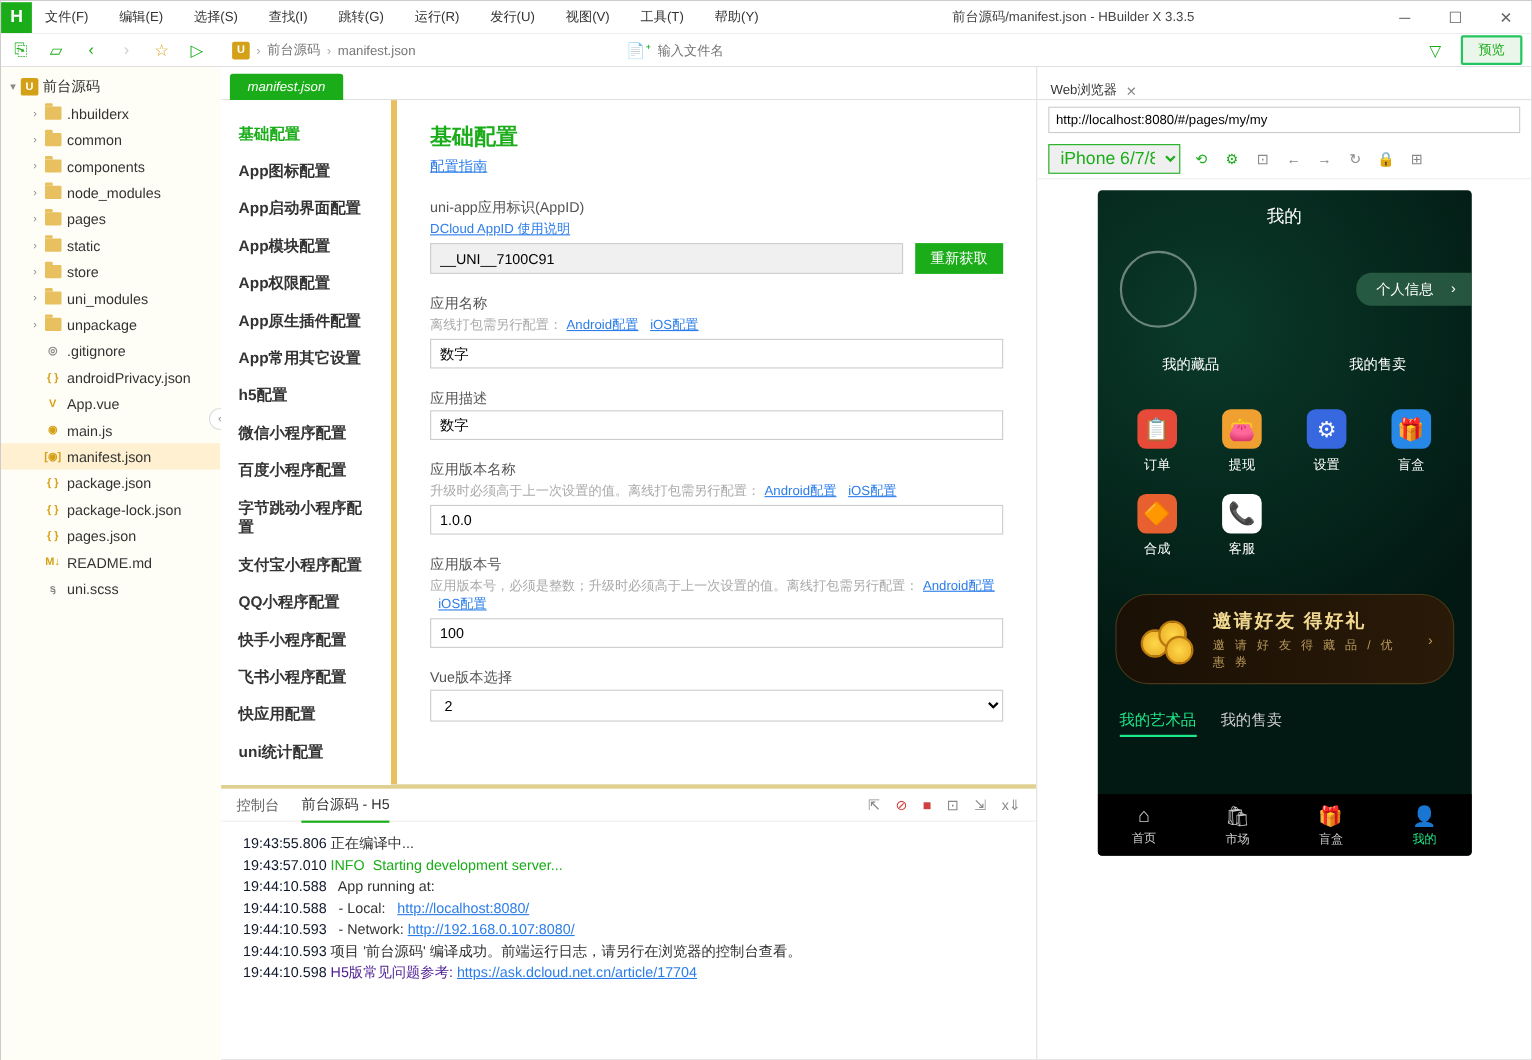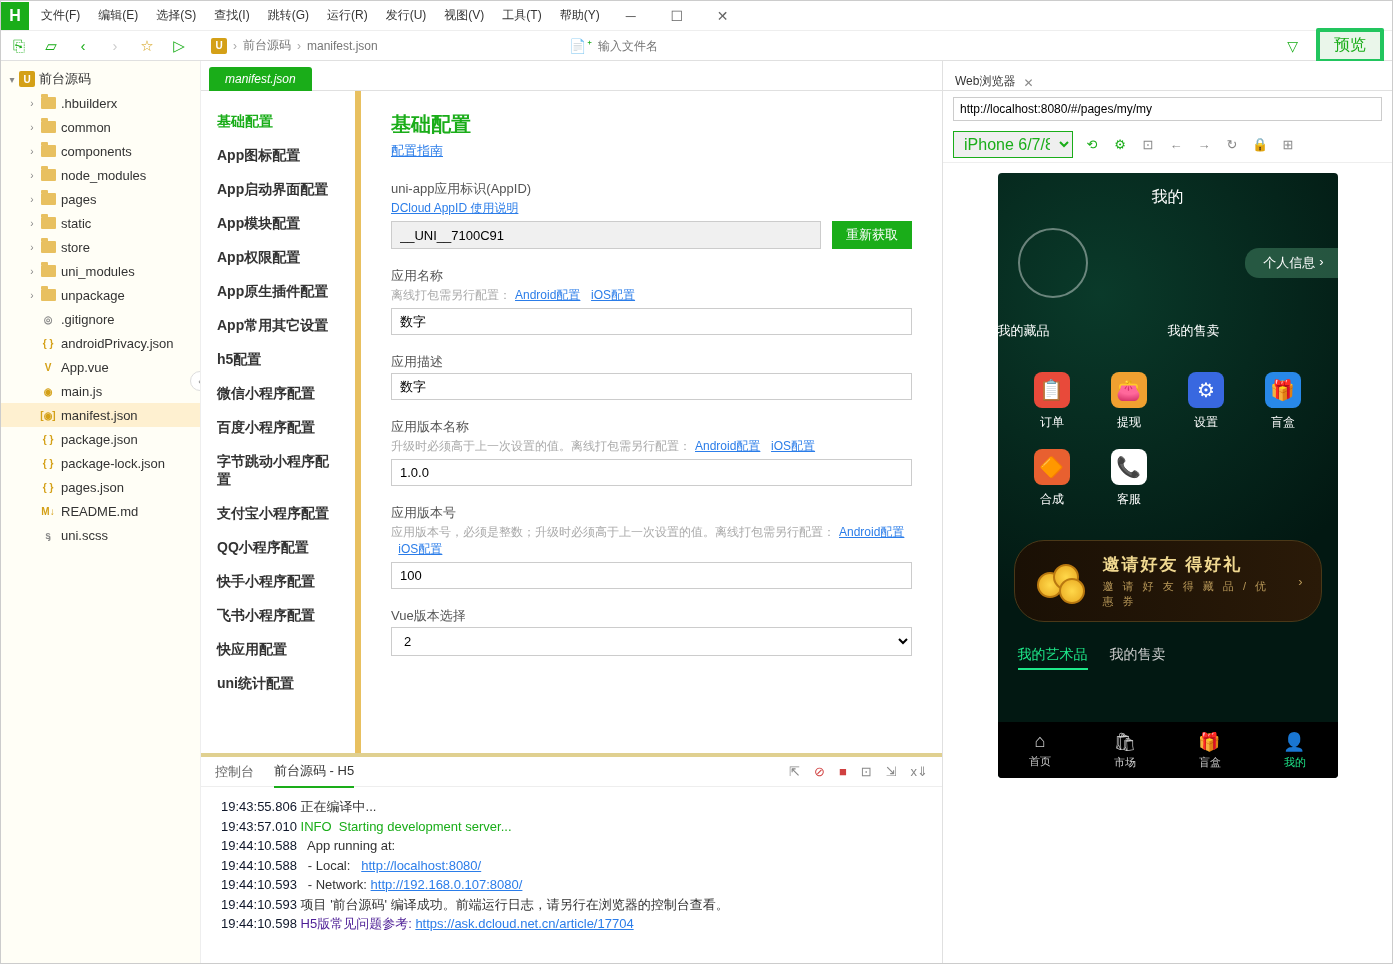--- a/index.html
+++ b/index.html
@@ -2,38 +2,38 @@
 <html><head>
 <meta charset="utf-8">
 <style>
 *{box-sizing:border-box;margin:0;padding:0;font-family:"Microsoft YaHei","Segoe UI",sans-serif}
 body{font-size:13px;color:#333;background:#fff;overflow:hidden}
 .window{width:1393px;height:964px;display:flex;flex-direction:column;border:1px solid #ccc}
 
 
 .titlebar{height:30px;display:flex;align-items:center;background:#fff;border-bottom:1px solid #eee}
 .titlebar .logo{width:28px;height:28px;background:#1aad19;color:#fff;display:flex;align-items:center;justify-content:center;font-weight:bold;font-size:16px;margin-right:4px}
-.titlebar .menu{display:flex;gap:2px}
+.titlebar .menu{display:flex;gap:12px}
 .titlebar .menu span{padding:4px 8px;cursor:pointer;font-size:12px}
 .titlebar .center-title{flex:1;text-align:center;font-size:12px;color:#444}
 .titlebar .win-controls{display:flex}
 .titlebar .win-controls div{width:46px;height:30px;display:flex;align-items:center;justify-content:center;cursor:pointer;font-size:14px;color:#666}
 
 
 .toolbar{height:30px;display:flex;align-items:center;background:#fff;border-bottom:1px solid #e0e0e0;padding:0 8px;gap:12px}
 .toolbar .icon-btn{width:20px;height:20px;display:flex;align-items:center;justify-content:center;cursor:pointer;color:#888;font-size:15px}
 .toolbar .icon-btn.green{color:#1aad19}
 .toolbar .icon-btn.gold{color:#d4a017}
 .toolbar .breadcrumb{display:flex;align-items:center;gap:6px;font-size:12px;color:#777;margin-left:10px}
 .toolbar .breadcrumb .bc-icon{width:16px;height:16px;background:#d4a017;border-radius:2px;display:inline-flex;align-items:center;justify-content:center;color:#fff;font-size:10px;font-weight:bold}
 .toolbar .search-box{flex:1;margin-left:180px;display:flex;align-items:center;gap:6px}
 .toolbar .search-box .si{color:#1aad19;font-size:14px}
 .toolbar .search-box input{border:none;outline:none;font-size:12px;width:200px;color:#333}
 .toolbar .filter-icon{color:#1aad19;font-size:14px;cursor:pointer;margin-right:6px}
-.toolbar .preview-btn{padding:3px 14px;background:#eaf6ea;border:4px solid #22c55e;color:#1aad19;font-size:16px;cursor:pointer;border-radius:2px}
+.toolbar .preview-btn{padding:3px 14px;background:#eaf6ea;border:2px solid #22c55e;color:#1aad19;font-size:12px;cursor:pointer;border-radius:2px}
 
 
 .main-area{flex:1;display:flex;min-height:0}
 
 
 .file-tree{width:200px;background:#fffef6;border-right:1px solid #eee;overflow-y:auto;padding:6px 0;font-size:13px;position:relative}
 .tree-node{display:flex;align-items:center;height:24px;padding-right:6px;cursor:pointer;white-space:nowrap}
 .tree-node.selected{background:#fef0d0}
 .tree-node .arrow{width:14px;text-align:center;color:#888;font-size:10px}
 .tree-node .ficon{width:18px;height:16px;margin-right:4px;display:inline-flex;align-items:center;justify-content:center;font-size:12px}
@@ -69,42 +69,42 @@
 .web-url input{width:100%;padding:4px 6px;border:1px solid #ccc;font-size:12px}
 .web-toolbar{padding:4px 10px;display:flex;align-items:center;gap:10px;border-bottom:1px solid #eee}
 .web-toolbar select{border:1px solid #1aad19;color:#1aad19;padding:3px 6px;font-size:16px;width:120px}
 .web-toolbar .wt-icon{color:#888;cursor:pointer;font-size:13px;width:18px;text-align:center}
 .web-toolbar .wt-icon.green{color:#1aad19}
 .phone-frame{flex:1;display:flex;justify-content:center;align-items:flex-start;padding:10px;overflow:hidden}
 .phone{width:340px;height:605px;background:radial-gradient(circle at 30% 20%,#0a3a2a,#021812 60%);border-radius:4px;overflow:hidden;position:relative;color:#fff;font-size:13px}
 .phone-header{text-align:center;padding:14px 0 10px;font-size:16px;font-weight:500}
 .phone-profile{display:flex;align-items:center;padding:10px 20px;gap:14px}
 .phone-avatar{width:70px;height:70px;border:2px solid rgba(255,255,255,0.4);border-radius:50%}
-.phone-info-btn{margin-left:auto;background:rgba(60,120,90,0.6);padding:6px 14px 6px 18px;border-radius:14px 0 0 14px;font-size:13px;margin-right:-20px;display:flex;align-items:flex-start;gap:4px}
+.phone-info-btn{margin-left:auto;background:rgba(60,120,90,0.6);padding:6px 14px 6px 18px;border-radius:14px 0 0 14px;font-size:13px;margin-right:-20px;display:flex;align-items:flex-start;gap:16px}
 .phone-stats{display:flex;padding:14px 0}
-.phone-stats div{flex:1;font-size:13px}
+.phone-stats div{flex:1;text-align:center;font-size:13px}
 .phone-grid{display:grid;grid-template-columns:repeat(4,1fr);gap:18px 0;padding:18px 16px}
 .phone-grid-item{text-align:center;font-size:12px}
 .phone-grid-item .pg-icon{width:36px;height:36px;margin:0 auto 6px;border-radius:8px;display:flex;align-items:center;justify-content:center;font-size:20px}
 .phone-invite{margin:14px 16px;background:linear-gradient(90deg,#1a1005,#2a1a08);border:1px solid #4a3818;border-radius:30px;padding:12px 18px;display:flex;align-items:center;gap:14px}
 .phone-invite .coins{width:56px;height:42px;position:relative}
 .phone-invite .coin{position:absolute;width:26px;height:26px;background:radial-gradient(circle,#ffd84a,#e8a820);border-radius:50%;border:2px solid #b87810}
 .phone-invite-text{flex:1}
 .phone-invite-text .t1{color:#f0d890;font-size:17px;font-weight:600;letter-spacing:2px}
 .phone-invite-text .t2{color:#b89858;font-size:11px;letter-spacing:3px;margin-top:3px}
 .phone-subtabs{display:flex;gap:22px;padding:10px 20px;font-size:14px}
 .phone-subtabs .st{color:#ccc;cursor:pointer;padding-bottom:4px}
 .phone-subtabs .st.active{color:#1ee88a;border-bottom:2px solid #1ee88a}
 .phone-tabbar{position:absolute;bottom:0;left:0;right:0;height:56px;background:#000;display:flex}
 .phone-tabbar .tb{flex:1;display:flex;flex-direction:column;align-items:center;justify-content:center;gap:2px;font-size:11px;color:#ccc}
 .phone-tabbar .tb.active{color:#1ee88a}
 .phone-tabbar .tb-icon{font-size:18px}
 
 
-.console{height:210px;border-top:4px solid #e0d090;display:flex;flex-direction:column;background:#fff}
+.console{height:250px;border-top:4px solid #e0d090;display:flex;flex-direction:column;background:#fff}
 .console-tabs{height:30px;display:flex;align-items:center;border-bottom:1px solid #eee;padding:0 14px;gap:20px;font-size:13px}
 .console-tabs .ct{padding:6px 0;cursor:pointer;color:#666}
 .console-tabs .ct.active{color:#333;border-bottom:2px solid #1aad19;font-weight:500}
 .console-tabs .ct-icons{margin-left:auto;display:flex;gap:14px;color:#888;font-size:13px}
 .console-tabs .ct-icons span{cursor:pointer}
 .console-body{flex:1;overflow-y:auto;padding:10px 20px;font-family:Consolas,monospace;font-size:13px;line-height:1.5}
 .console-body .cl{white-space:pre}
 .console-body .ts{color:#0f172a}
 .console-body .info{color:#1aad19}
 .console-body .link{color:#2b7de9;text-decoration:underline}
@@ -122,20 +122,21 @@
         <span>编辑(E)</span>
         <span>选择(S)</span>
         <span>查找(I)</span>
         <span>跳转(G)</span>
         <span>运行(R)</span>
         <span>发行(U)</span>
         <span>视图(V)</span>
         <span>工具(T)</span>
         <span>帮助(Y)</span>
       </div>
+    <div class="center-title">前台源码/manifest.json - HBuilder X 3.3.5</div>
     <div class="win-controls">
       <div>─</div>
       <div>☐</div>
       <div class="close">✕</div>
     </div>
   </div>
 
   <div class="toolbar">
     <span class="icon-btn green">⎘</span>
     <span class="icon-btn green">▱</span>

